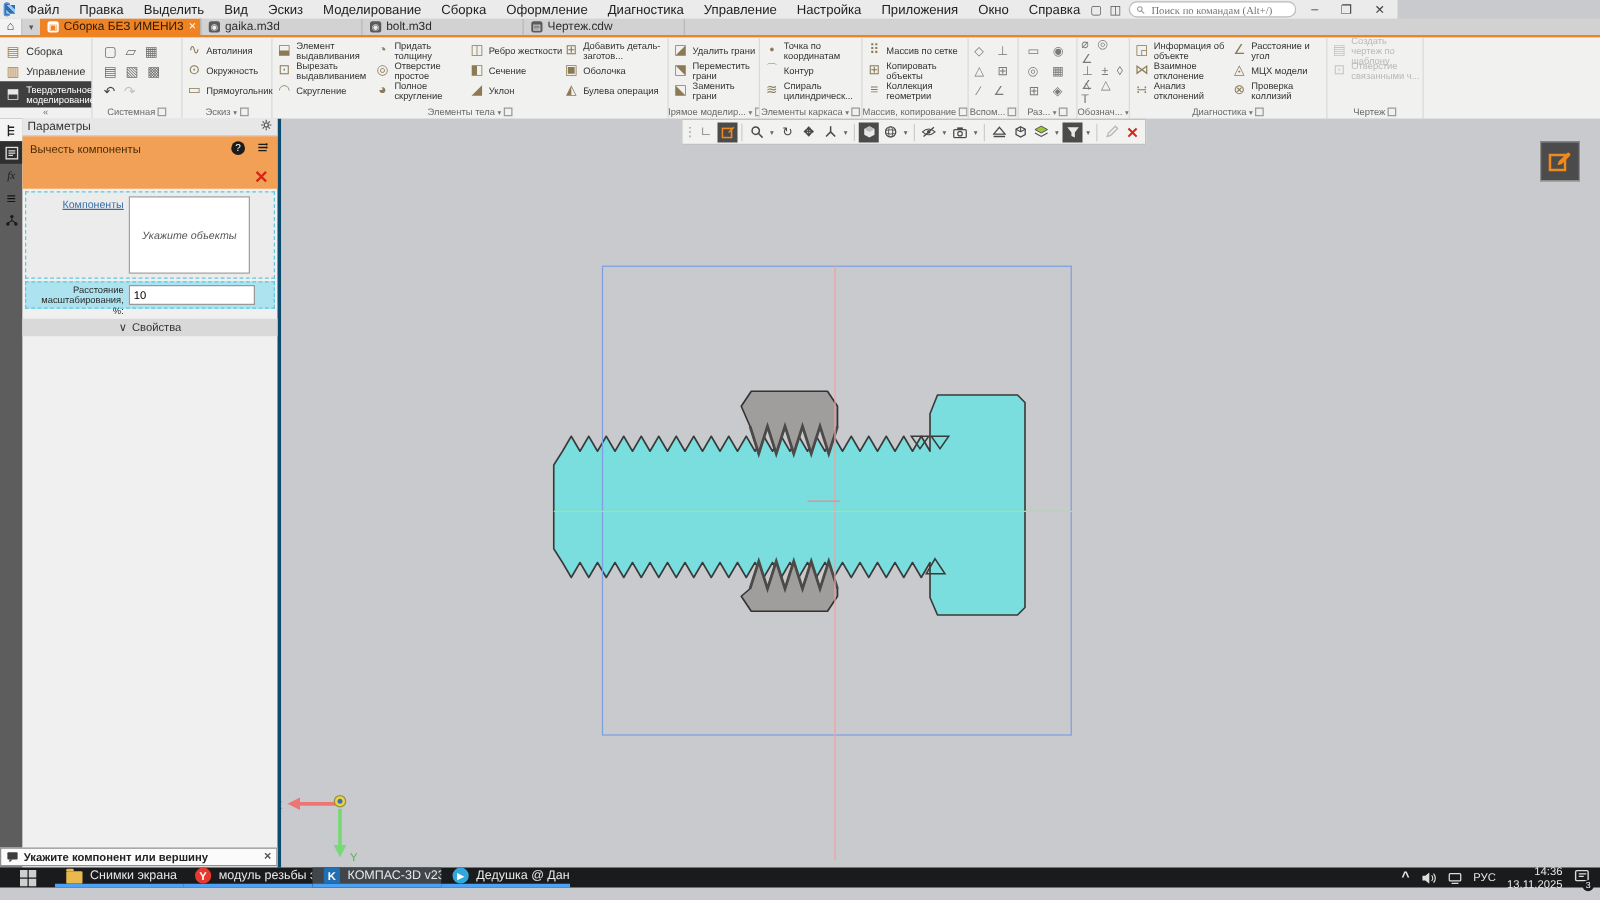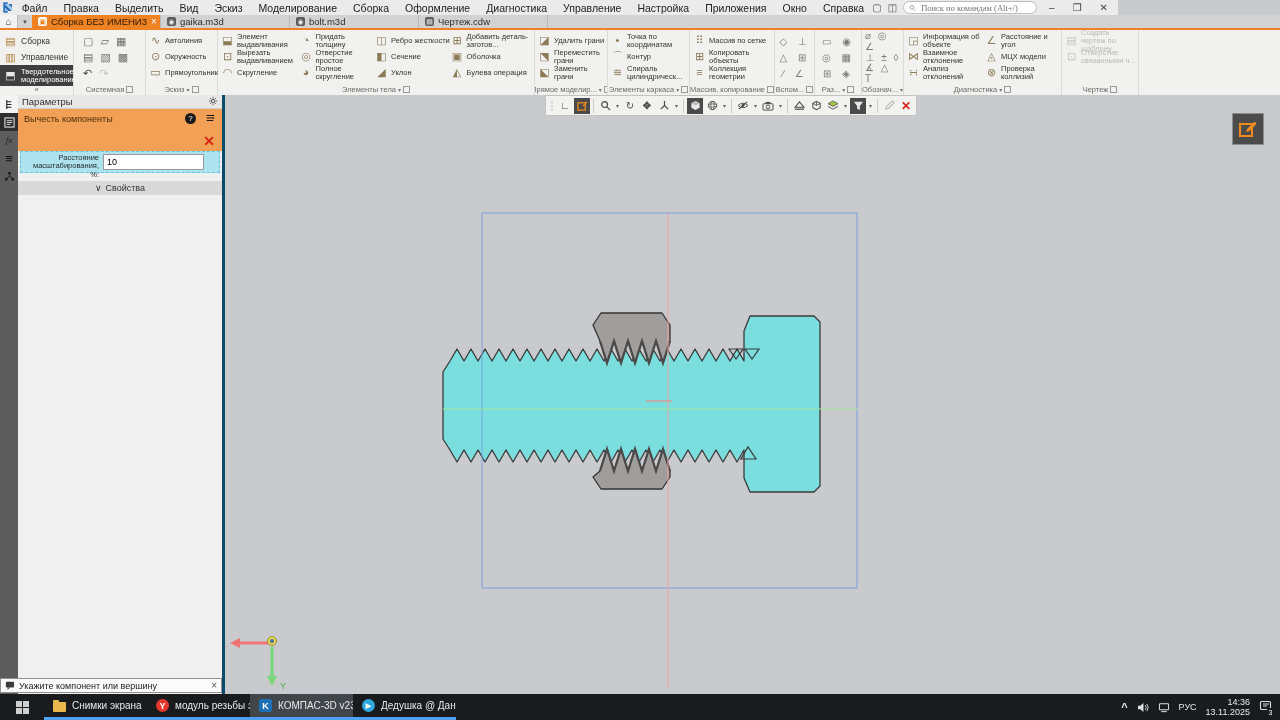--- a/index.html
+++ b/index.html
@@ -94,24 +94,24 @@
             display:flex;align-items:center;padding:0 2px;gap:1px;}
   .vt{width:16px;height:16px;display:flex;align-items:center;justify-content:center;font-size:10px;color:#4a4a4a;}
   .vt.darkbg{background:#4b4b4b;}
   .vtsep{width:1px;height:14px;background:#cdcdcd;margin:0 2px;}
   .vcaret{width:7px;font-size:6px;color:#666;display:flex;align-items:center;justify-content:center;}
   .editfab{position:absolute;left:1007px;top:18px;width:30px;height:30px;background:#4b4b4b;
            border:1px solid #8d8d8d;display:flex;align-items:center;justify-content:center;}
   
   .tooltip{position:absolute;left:0;top:678px;width:222px;height:15px;background:#fbfbfb;
            border:1px solid #8f8f8f;box-sizing:border-box;display:flex;align-items:center;gap:4px;
-           padding:0 4px;font-size:9px;color:#222;}
+           padding:0 4px;font-size:9px;color:#222;font-weight:bold;}
   .tooltip .tx{margin-left:auto;color:#555;font-size:10px;}
   
-  .taskbar{position:absolute;left:0;top:694px;width:1280px;height:26px;background:#191b1d;
+  .taskbar{position:absolute;left:0;top:694px;width:1280px;height:16px;background:#191b1d;
            display:flex;align-items:stretch;color:#e8e8e8;font-size:10px;}
   .startbtn{width:44px;display:flex;align-items:center;justify-content:center;}
   .winlogo{display:grid;grid-template-columns:6px 6px;grid-template-rows:6px 6px;gap:1px;}
   .winlogo span{background:#cfcfcf;}
   .tapp{display:flex;align-items:center;gap:6px;padding:0 9px;width:103px;box-sizing:border-box;
         border-bottom:3px solid #4da2f5;white-space:nowrap;overflow:hidden;}
   .tapp.active{background:#41464b;}
   .tico{width:13px;height:13px;flex:0 0 auto;display:flex;align-items:center;justify-content:center;
         border-radius:2px;font-size:9px;font-weight:bold;}
   .folder{background:#e9b94e;position:relative;border-radius:1px;height:10px;margin-top:2px;}
@@ -500,20 +500,26 @@
     <span class="helpdot">?</span>
     <span class="optico">
       <svg width="10" height="10" viewBox="0 0 12 12">
           <path d="M2 3h8 M2 6h8 M2 9h8" stroke="#1b1b1b" stroke-width="1.3"></path>
           <circle cx="10" cy="3" r="1" fill="#1b1b1b"></circle>
           <circle cx="10" cy="6" r="1" fill="#1b1b1b"></circle>
         </svg>
     </span>
     <span class="redx">✕</span>
   </div>
+  <div class="compsec">
+    <span class="complabel">Компоненты</span>
+    <div class="compbox">
+      <span class="ph">Укажите объекты</span>
+    </div>
+  </div>
   <div class="scalerow">
     <span class="scalelabel">Расстояние масштабирования, %:</span>
     <input class="scaleinput" value="10" style="">
   </div>
   <div class="propbar">
     <span>∨</span>
     <span>Свойства</span>
   </div>
 </div>
 

